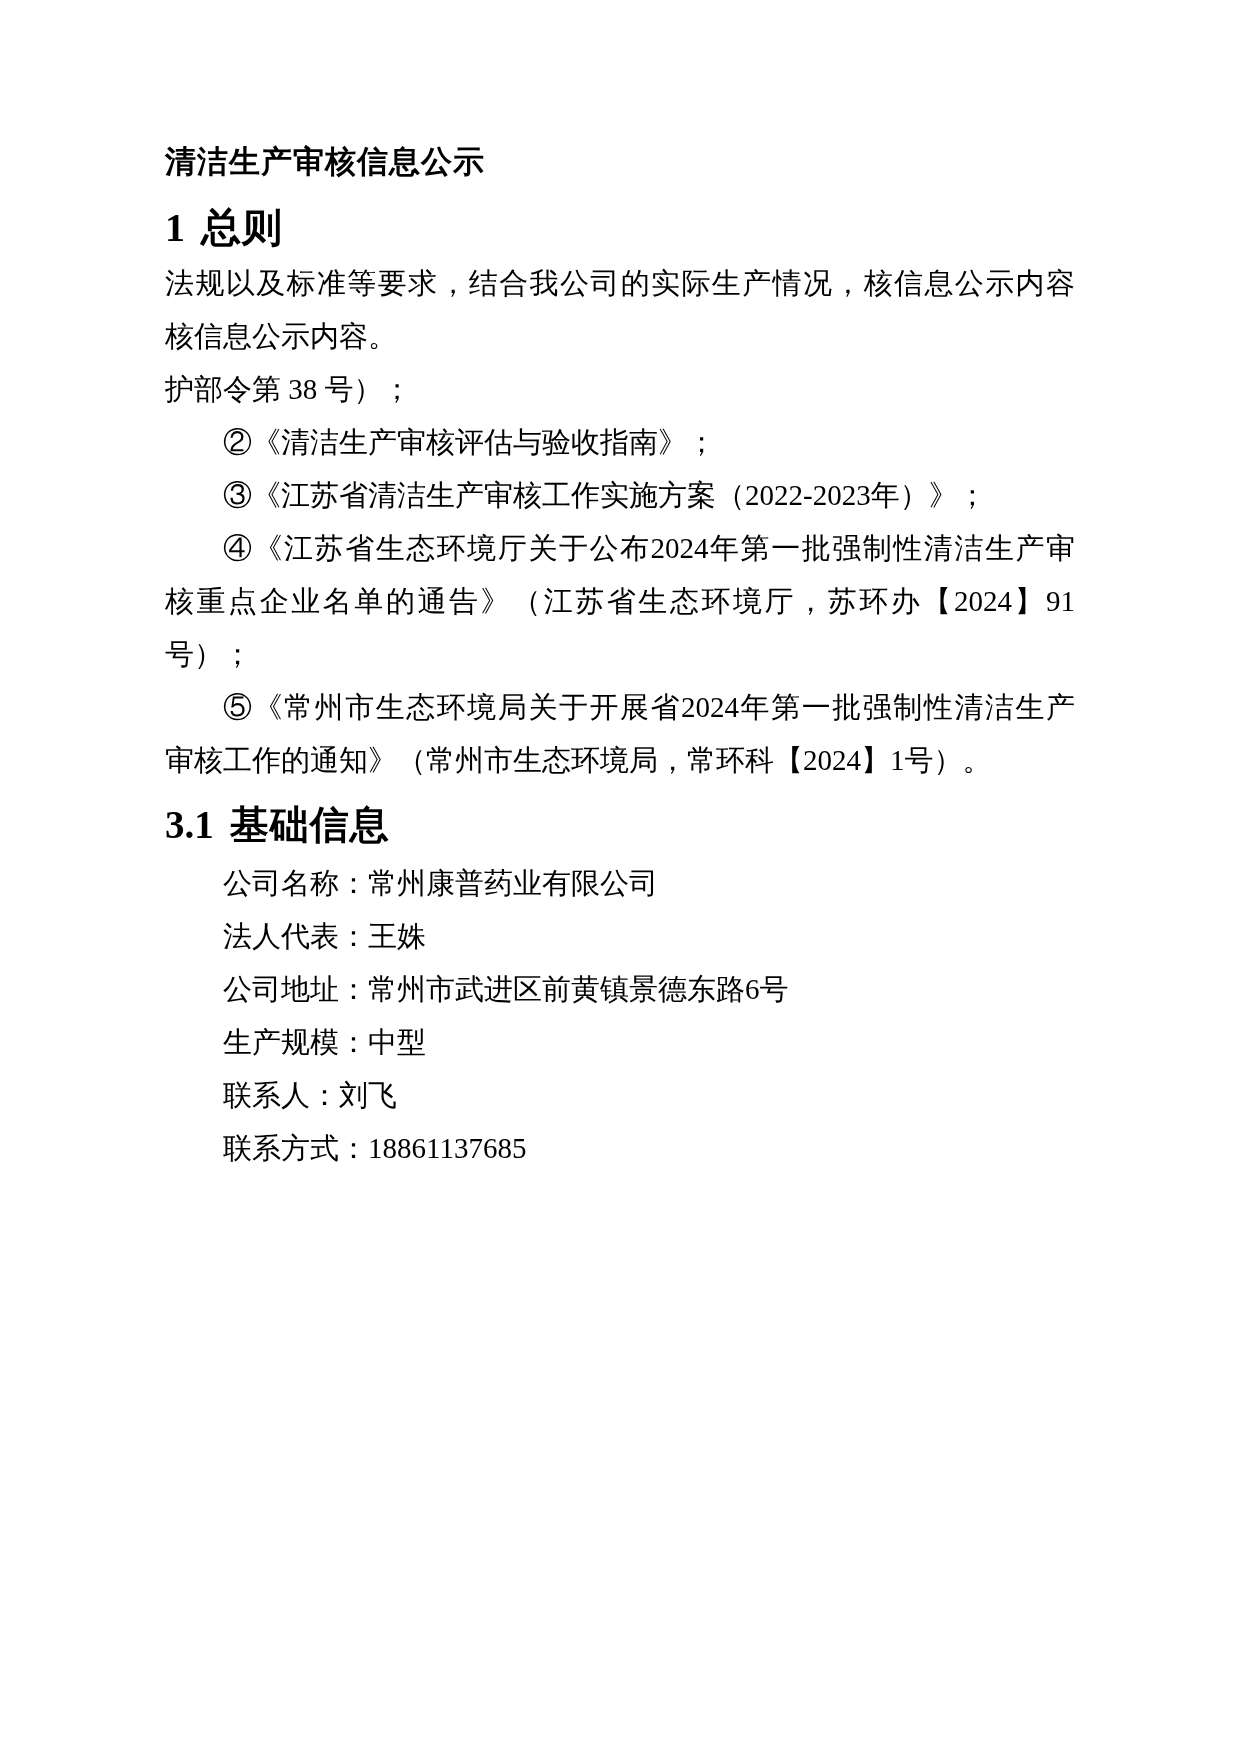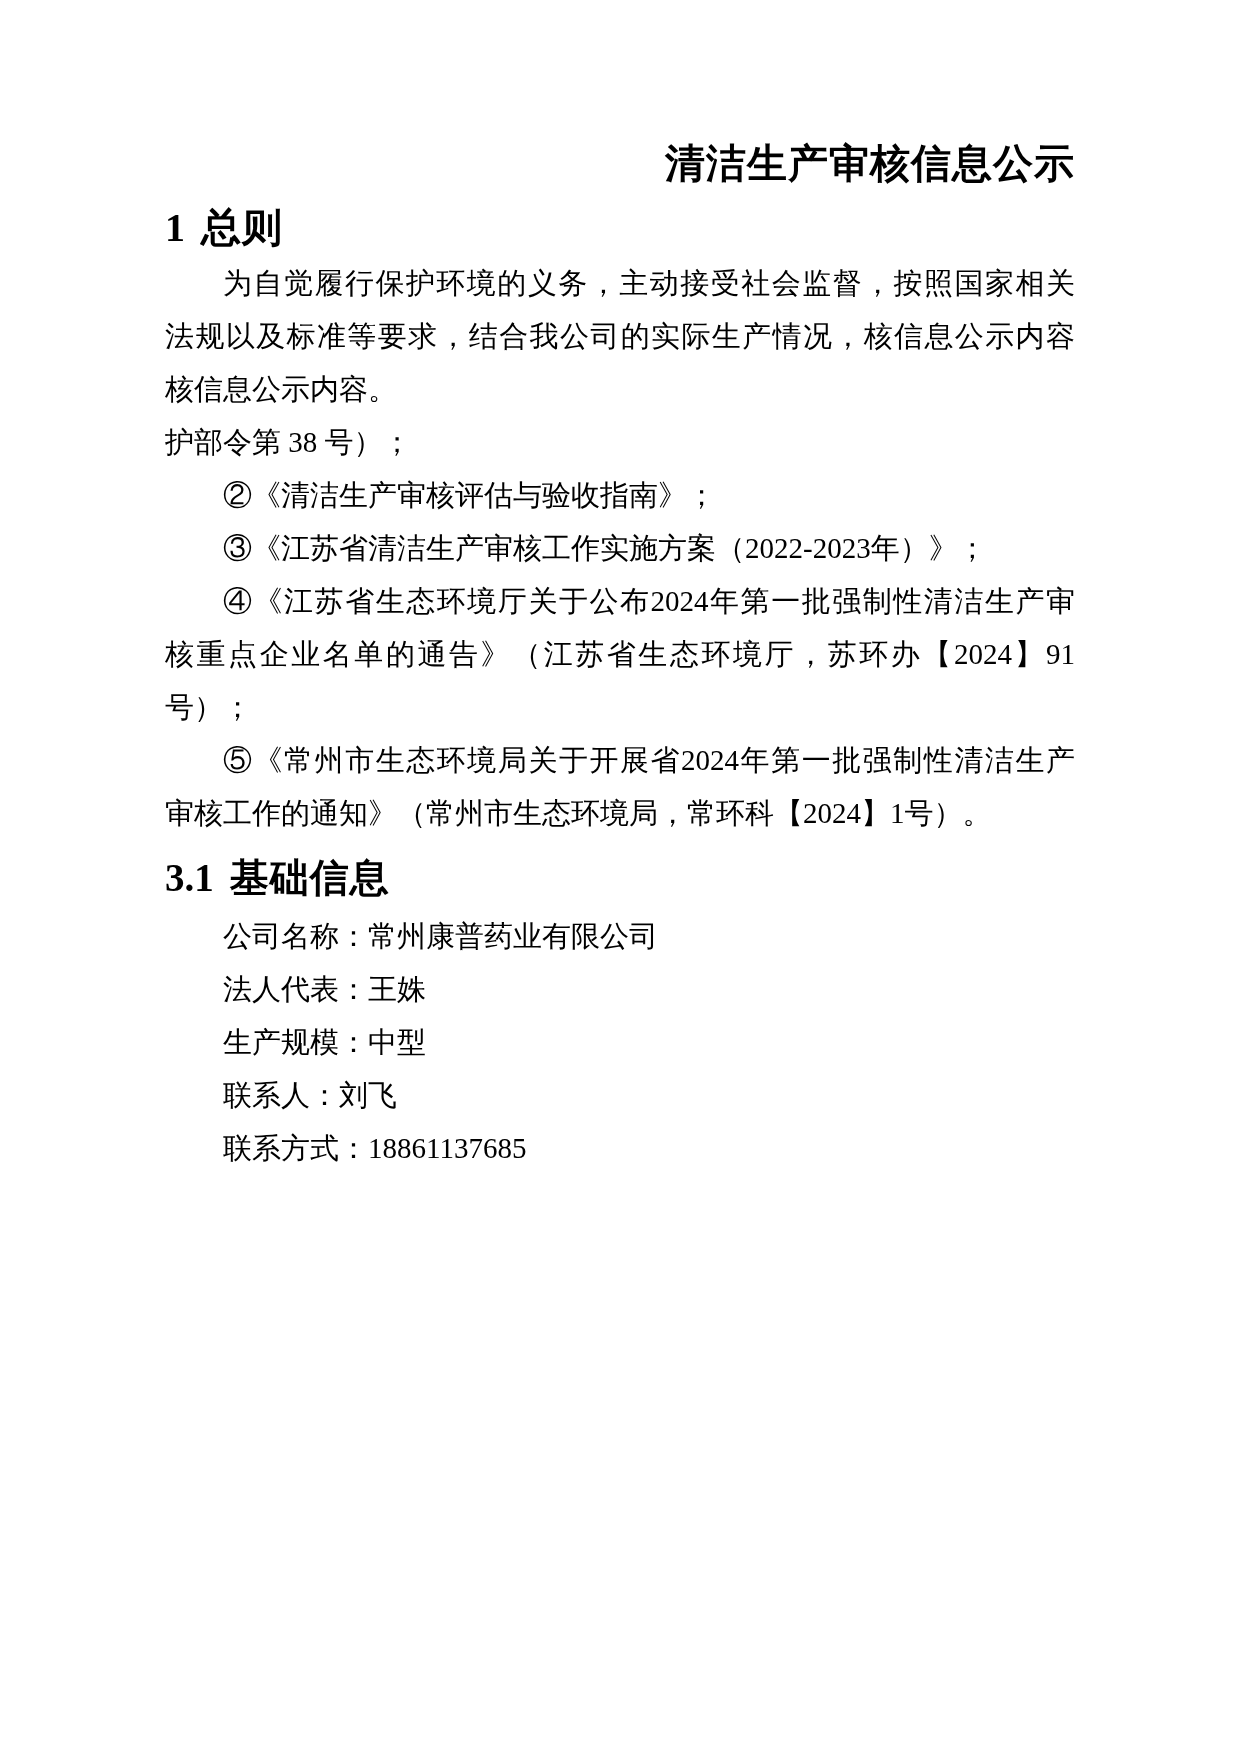--- a/index.html
+++ b/index.html
@@ -12,25 +12,25 @@
     width: 1240px;
     height: 1753px;
     box-sizing: border-box;
     padding: 144px 165px 0 165px;
     background: #ffffff;
     color: #000000;
     font-family: "Liberation Serif", "DejaVu Serif", serif;
     overflow: hidden;
   }
   .doc-title {
-    font-family: Liberation Serif, serif;
+    font-family: Liberation Mono, monospace;
     font-weight: bold;
-    font-size: 40px;
+    font-size: 31px;
     line-height: 40px;
-    text-align: right;
+    text-align: left;
     letter-spacing: 1px;
   }
   .sec-heading {
     font-weight: bold;
     font-size: 40px;
     line-height: 42px;
     margin: 22px 0 8px 0;
   }
   .sub-heading {
     font-weight: bold;
@@ -63,36 +63,36 @@
 </head>
 <body>
 
 <div class="page">
 
   <div class="doc-title">清洁生产审核信息公示</div>
 
   <div class="sec-heading">
     <span class="num">1</span><span class="htxt">总则</span>
   </div>
-  <div class="bline j ind">为自觉履行保护环境的义务，主动接受社会监督，按照国家相关</div>
   <div class="bline j">法规以及标准等要求，结合我公司的实际生产情况，核信息公示内容</div>
   <div class="bline">核信息公示内容。</div>
 
   <div class="bline">护部令第 38 号）；</div>
   <div class="bline ind">②《清洁生产审核评估与验收指南》；</div>
   <div class="bline ind">③《江苏省清洁生产审核工作实施方案（2022-2023年）》；</div>
   <div class="bline j ind">④《江苏省生态环境厅关于公布2024年第一批强制性清洁生产审</div>
   <div class="bline j">核重点企业名单的通告》（江苏省生态环境厅，苏环办【2024】91</div>
   <div class="bline">号）；</div>
   <div class="bline j ind">⑤《常州市生态环境局关于开展省2024年第一批强制性清洁生产</div>
   <div class="bline">审核工作的通知》（常州市生态环境局，常环科【2024】1号）。</div>
 
 
   <div class="sub-heading">
     <span class="num">3.1</span><span class="htxt">基础信息</span>
   </div>
   <div class="bline ind">公司名称：常州康普药业有限公司</div>
   <div class="bline ind">法人代表：王姝</div>
+  <div class="bline ind">公司地址：常州市武进区前黄镇景德东路6号</div>
   <div class="bline ind">生产规模：中型</div>
   <div class="bline ind">联系人：刘飞</div>
   <div class="bline ind">联系方式：18861137685</div>
 
 </div>
 
 </body></html>

